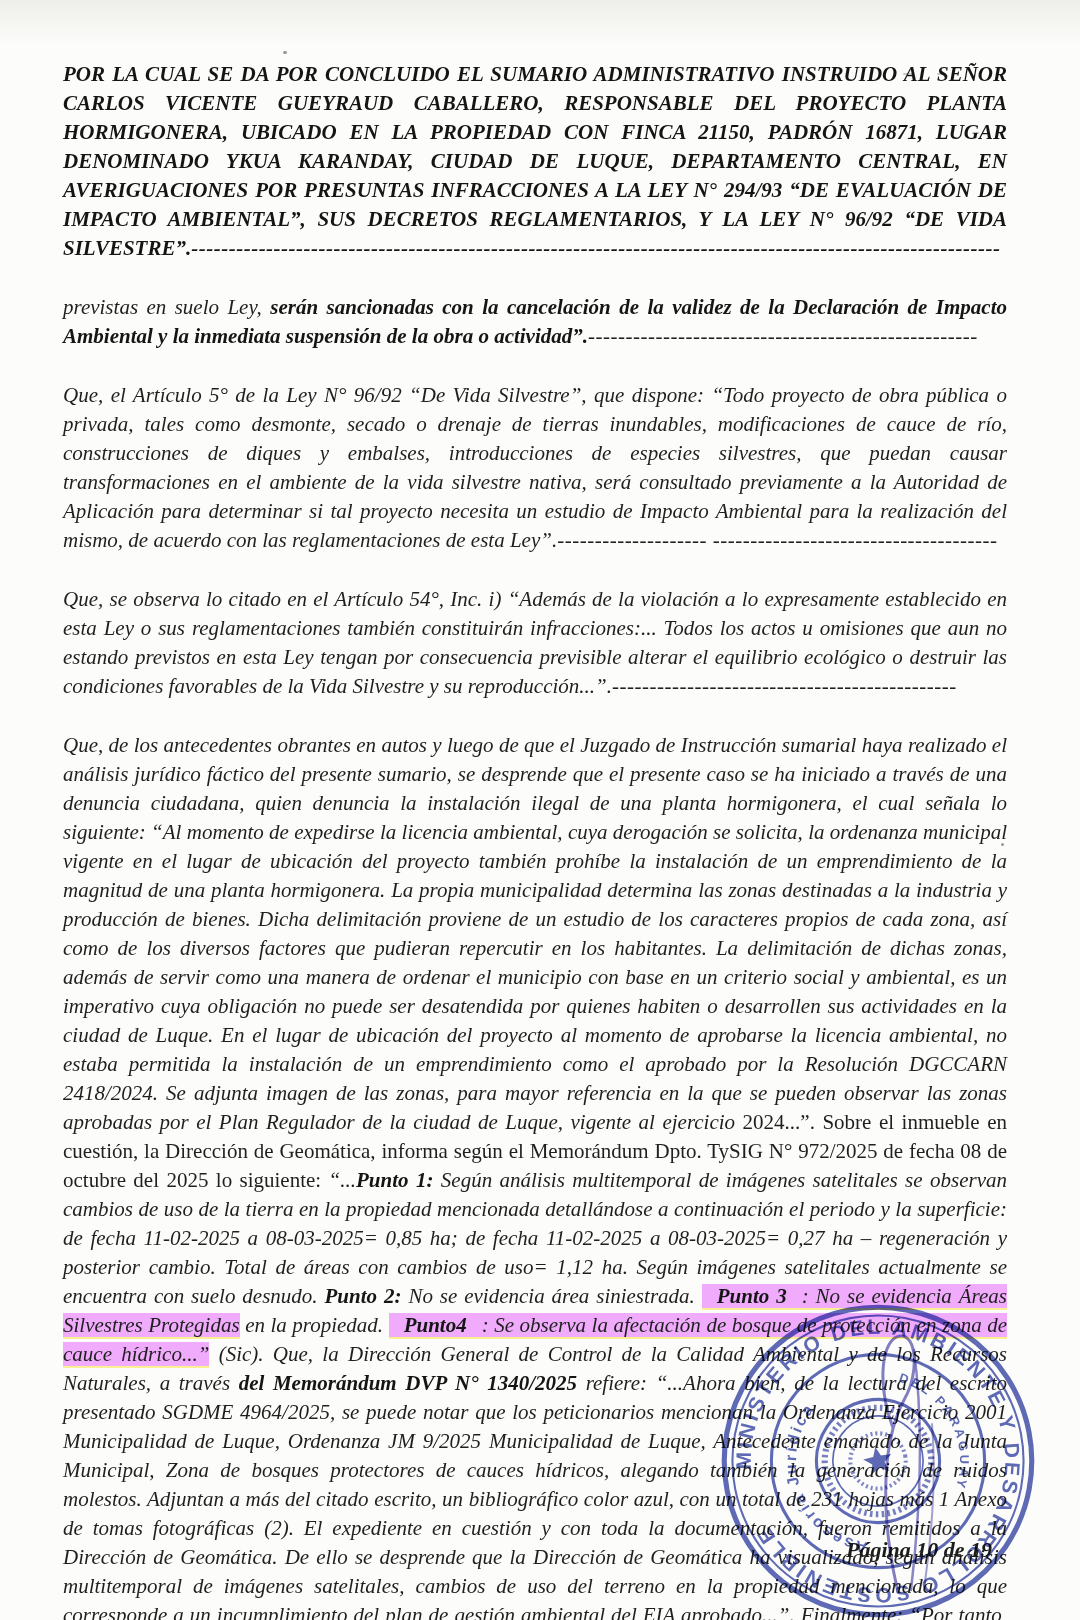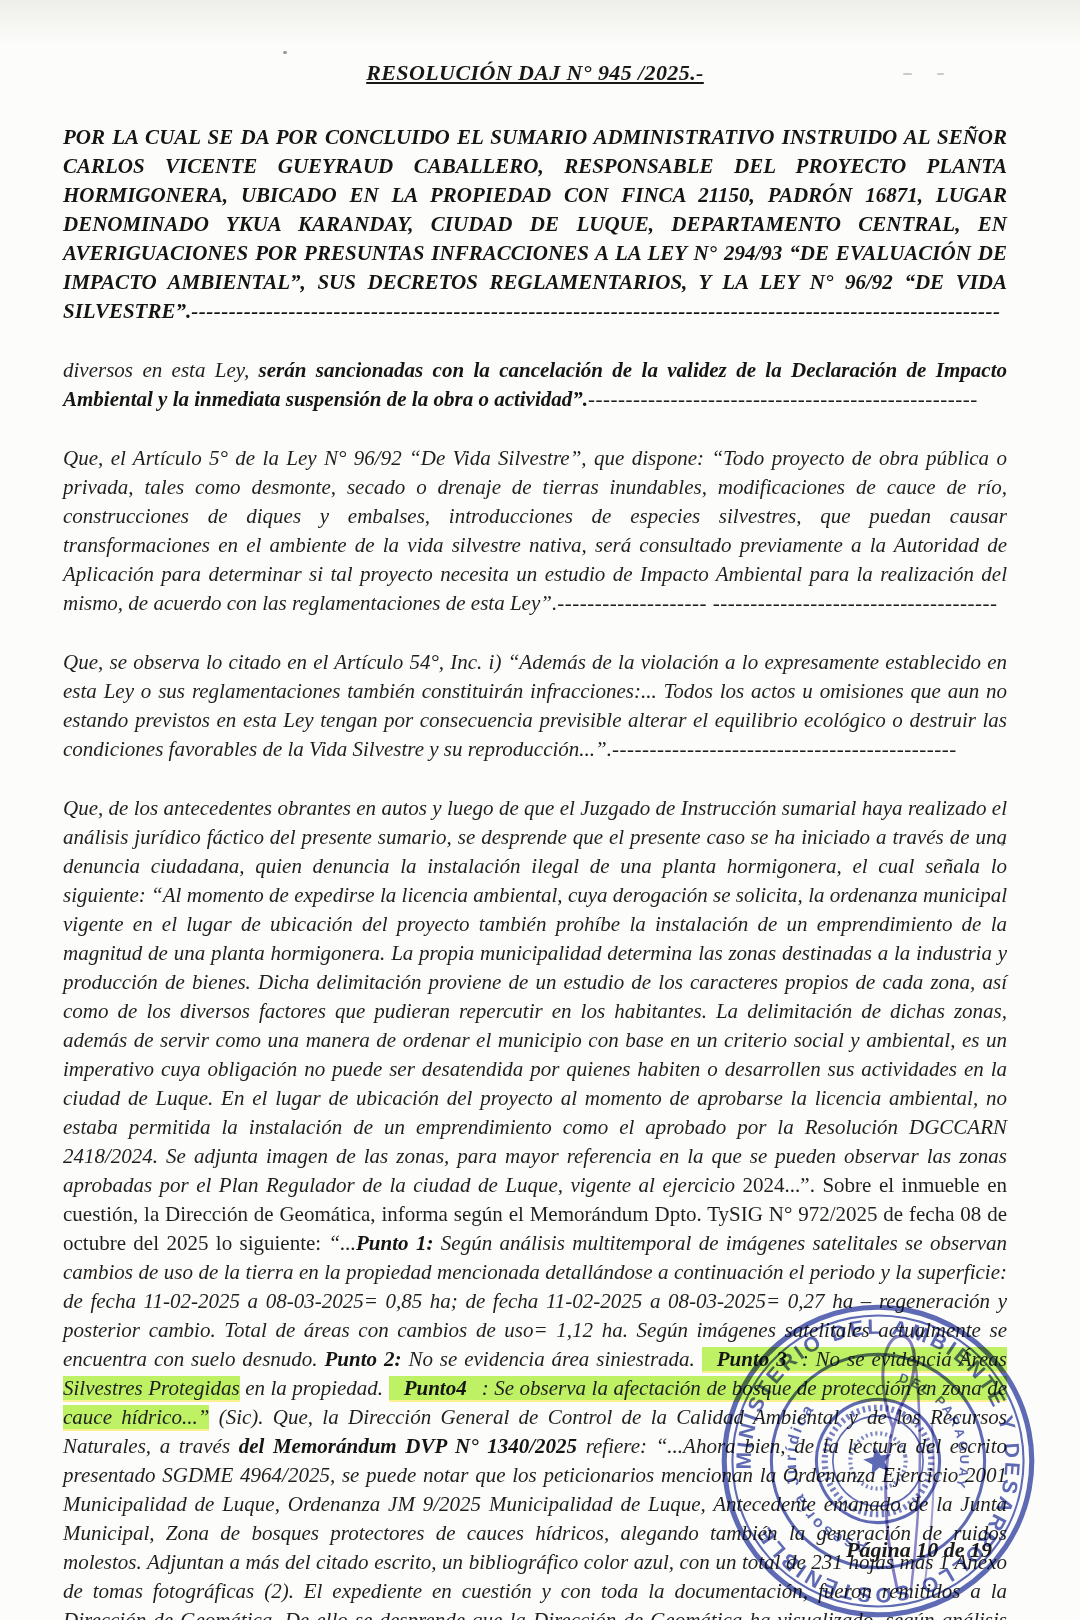--- a/index.html
+++ b/index.html
@@ -19,21 +19,21 @@
     text-align:justify;
   }
   .doc-title{
     text-align:center;font-weight:bold;font-size:22px;letter-spacing:.4px;
     text-decoration:underline;margin:0 0 36px 0;color:#181818;
   }
   .page-text p{margin:2px 0 30px 0;}
   .page-text p.last-par{text-align-last:justify;margin-bottom:0;}
   .b{font-weight:bold;color:#151515;}
   .rm{font-style:normal;}
-  .hl{background:#bef264;box-shadow:0 2px 0 rgba(251,229,19,.45);padding-left:15px;}
+  .hl{background:#f0abfc;box-shadow:0 2px 0 rgba(251,229,19,.45);padding-left:15px;}
   .dash{word-break:break-all;letter-spacing:.5px;}
   .page-footer{
     position:absolute;top:1537px;right:88px;
     font-style:italic;font-weight:bold;font-size:22px;color:#1c1c1c;margin-left:16px;
   }
   .stamp-wrap{
     position:absolute;left:714px;top:1297px;width:328px;height:328px;
     mix-blend-mode:multiply;opacity:.88;
     transform:rotate(-11deg);
   }
@@ -45,23 +45,22 @@
 </head>
 <body>
 
 <div class="scan-top"></div>
 <div class="speck" style="left:283px;top:51px;width:4px;height:3px;"></div>
 <div class="speck" style="left:903px;top:73px;width:9px;height:2px;opacity:.5;"></div>
 <div class="speck" style="left:937px;top:73px;width:7px;height:2px;opacity:.5;"></div>
 <div class="speck" style="left:1001px;top:843px;width:3px;height:3px;"></div>
 
 <main class="page-text">
-  <h1 class="doc-title">RESOLUCIÓN DAJ N° 945 /2025.-</h1>
 <p><span class="b">POR LA CUAL SE DA POR CONCLUIDO EL SUMARIO ADMINISTRATIVO INSTRUIDO AL SEÑOR CARLOS VICENTE GUEYRAUD CABALLERO, RESPONSABLE DEL PROYECTO PLANTA HORMIGONERA, UBICADO EN LA PROPIEDAD CON FINCA 21150, PADRÓN 16871, LUGAR DENOMINADO YKUA KARANDAY, CIUDAD DE LUQUE, DEPARTAMENTO CENTRAL, EN AVERIGUACIONES POR PRESUNTAS INFRACCIONES A LA LEY N° 294/93 “DE EVALUACIÓN DE IMPACTO AMBIENTAL”, SUS DECRETOS REGLAMENTARIOS, Y LA LEY N° 96/92 “DE VIDA SILVESTRE”.</span><span class="b dash">------------------------------------------------------------------------------------------------------------</span></p>
-    <p><span class="">diversos en esta Ley, </span><span class="b">serán sancionadas con la cancelación de la validez de la Declaración de Impacto Ambiental y la inmediata suspensión de la obra o actividad”.</span><span class="dash">----------------------------------------------------</span></p>
+    <p><span class="">previstas en suelo Ley, </span><span class="b">serán sancionadas con la cancelación de la validez de la Declaración de Impacto Ambiental y la inmediata suspensión de la obra o actividad”.</span><span class="dash">----------------------------------------------------</span></p>
     <p><span class="">Que, el Artículo 5° de la Ley N° 96/92 “De Vida Silvestre”, que dispone: “Todo proyecto de obra pública o privada, tales como desmonte, secado o drenaje de tierras inundables, modificaciones de cauce de río, construcciones de diques y embalses, introducciones de especies silvestres, que puedan causar transformaciones en el ambiente de la vida silvestre nativa, será consultado previamente a la Autoridad de Aplicación para determinar si tal proyecto necesita un estudio de Impacto Ambiental para la realización del mismo, de acuerdo con las reglamentaciones de esta Ley”.</span><span class="dash">-------------------- --------------------------------------</span></p>
     <p><span class="">Que, se observa lo citado en el Artículo 54°, Inc. i) “Además de la violación a lo expresamente establecido en esta Ley o sus reglamentaciones también constituirán infracciones:... Todos los actos u omisiones que aun no estando previstos en esta Ley tengan por consecuencia previsible alterar el equilibrio ecológico o destruir las condiciones favorables de la Vida Silvestre y su reproducción...”.</span><span class="dash">----------------------------------------------</span></p>
     <p class="last-par"><span class="">Que, de los antecedentes obrantes en autos y luego de que el Juzgado de Instrucción sumarial haya realizado el análisis jurídico fáctico del presente sumario, se desprende que el presente caso se ha iniciado a través de una denuncia ciudadana, quien denuncia la instalación ilegal de una planta hormigonera, el cual señala lo siguiente: “Al momento de expedirse la licencia ambiental, cuya derogación se solicita, la ordenanza municipal vigente en el lugar de ubicación del proyecto también prohíbe la instalación de un emprendimiento de la magnitud de una planta hormigonera. La propia municipalidad determina las zonas destinadas a la industria y producción de bienes. Dicha delimitación proviene de un estudio de los caracteres propios de cada zona, así como de los diversos factores que pudieran repercutir en los habitantes. La delimitación de dichas zonas, además de servir como una manera de ordenar el municipio con base en un criterio social y ambiental, es un imperativo cuya obligación no puede ser desatendida por quienes habiten o desarrollen sus actividades en la ciudad de Luque. En el lugar de ubicación del proyecto al momento de aprobarse la licencia ambiental, no estaba permitida la instalación de un emprendimiento como el aprobado por la Resolución DGCCARN 2418/2024. Se adjunta imagen de las zonas, para mayor referencia en la que se pueden observar las zonas aprobadas por el Plan Regulador de la ciudad de Luque, vigente al ejercicio </span><span class="rm">2024...”. Sobre el inmueble en cuestión, la Dirección de Geomática, informa según el Memorándum Dpto. TySIG N° 972/2025 de fecha 08 de octubre del 2025 lo siguiente: </span><span class="">“...</span><span class="b">Punto 1:</span><span class=""> Según análisis multitemporal de imágenes satelitales se observan cambios de uso de la tierra en la propiedad mencionada detallándose a continuación el periodo y la superficie: de fecha 11-02-2025 a 08-03-2025= 0,85 ha; de fecha 11-02-2025 a 08-03-2025= 0,27 ha – regeneración y posterior cambio. Total de áreas con cambios de uso= 1,12 ha. Según imágenes satelitales actualmente se encuentra con suelo desnudo. </span><span class="b">Punto 2:</span><span class=""> No se evidencia área siniestrada. </span><span class="b hl">Punto 3</span><span class="hl">: No se evidencia Áreas Silvestres Protegidas</span><span class=""> en la propiedad. </span><span class="b hl">Punto4</span><span class="hl">: Se observa la afectación de bosque de protección en zona de cauce hídrico...”</span><span class=""> (Sic). Que, la Dirección General de Control de la Calidad Ambiental y de los Recursos Naturales, a través </span><span class="b">del Memorándum DVP N° 1340/2025</span><span class=""> refiere: “...Ahora bien, de la lectura del escrito presentado SGDME 4964/2025, se puede notar que los peticionarios mencionan la Ordenanza Ejercicio 2001 Municipalidad de Luque, Ordenanza JM 9/2025 Municipalidad de Luque, Antecedente emanado de la Junta Municipal, Zona de bosques protectores de cauces hídricos, alegando también la generación de ruidos molestos. Adjuntan a más del citado escrito, un bibliográfico color azul, con un total de 231 hojas más 1 Anexo de tomas fotográficas (2). El expediente en cuestión y con toda la documentación, fueron remitidos a la Dirección de Geomática. De ello se desprende que la Dirección de Geomática ha visualizado, según análisis multitemporal de imágenes satelitales, cambios de uso del terreno en la propiedad mencionada, lo que corresponde a un incumplimiento del plan de gestión ambiental del EIA aprobado...”. Finalmente: “Por tanto, sobre la base de lo solicitado y los antecedentes obrantes, siendo la</span></p>
   </main>
 
 <div class="page-footer">Página 10 de 19</div>
 
 <div class="stamp-wrap">
   <svg viewBox="0 0 320 320" width="328" height="328">
     <defs>

